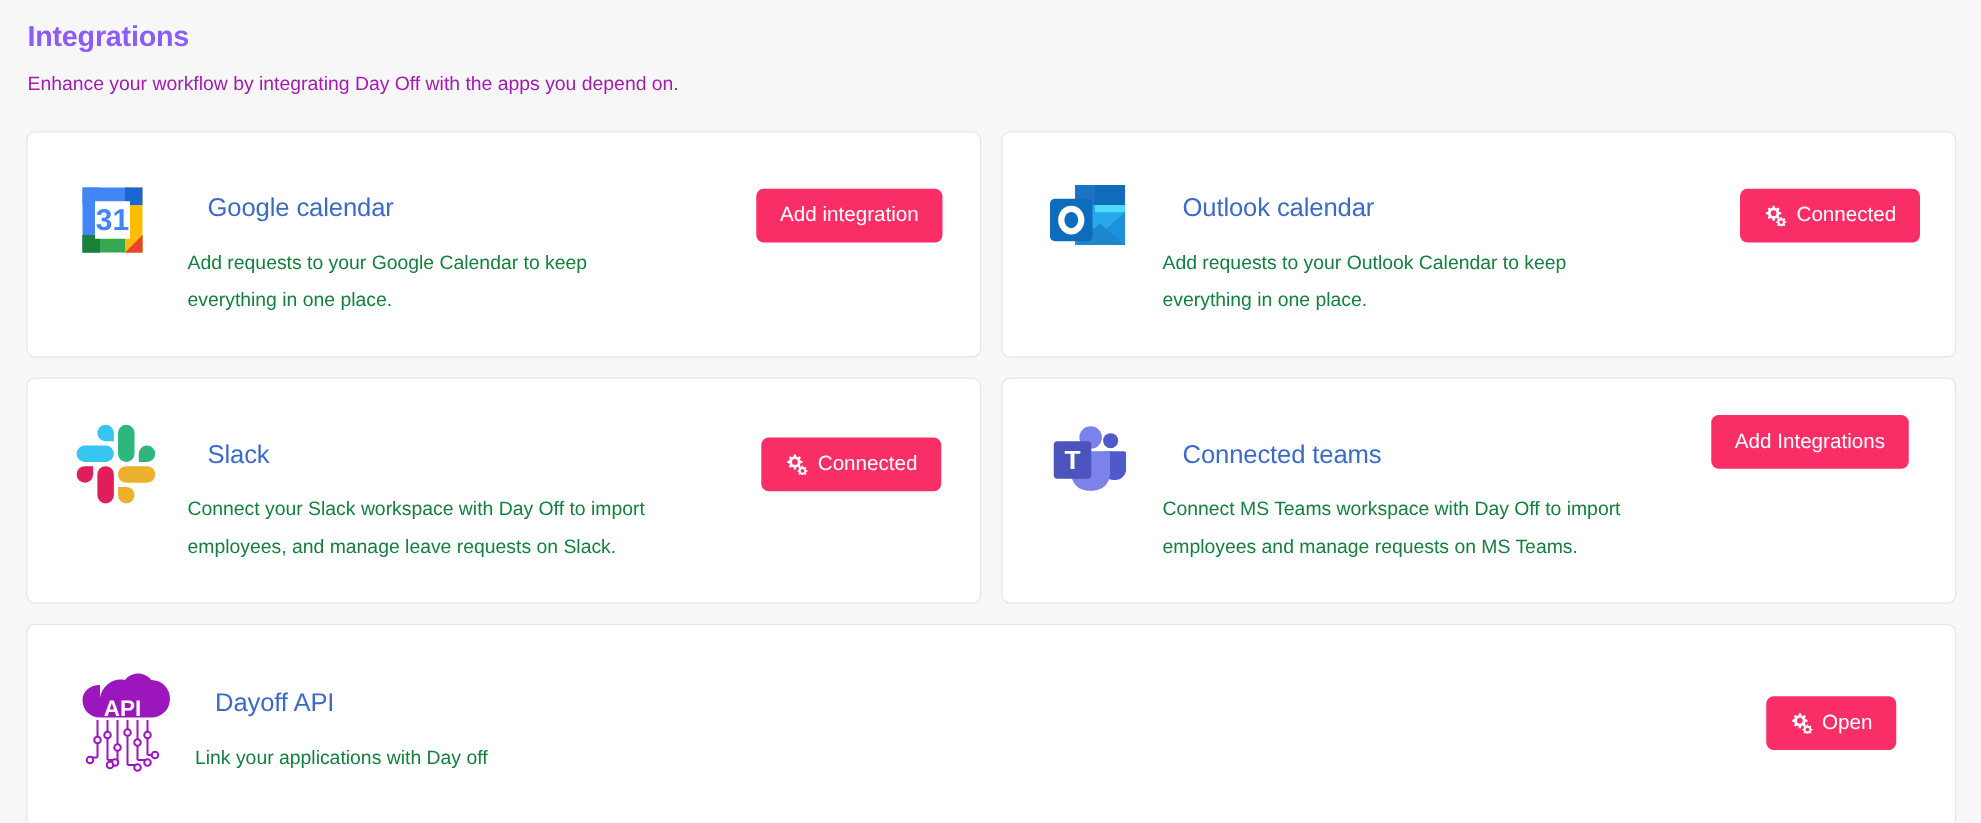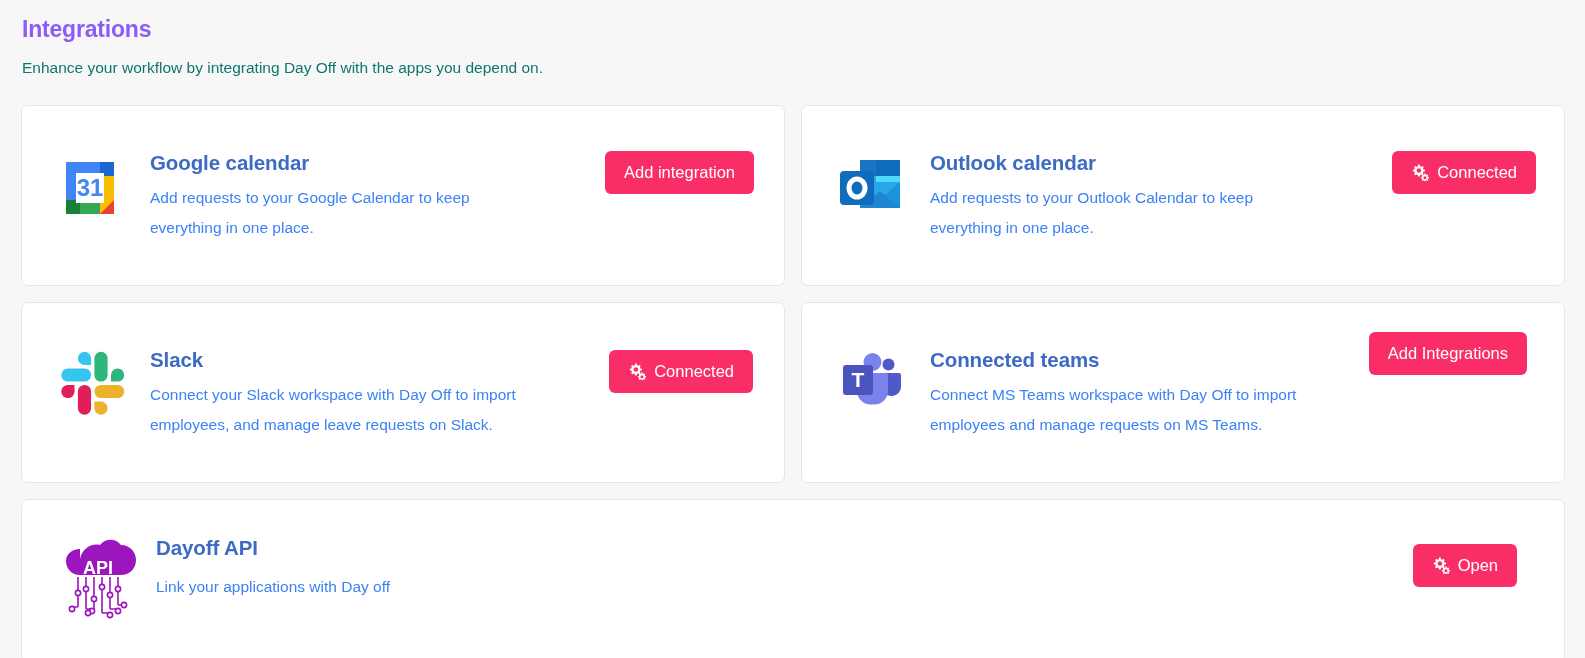--- a/index.html
+++ b/index.html
@@ -22,21 +22,21 @@
   .page-title {
     font-size: 23px;
     font-weight: bold;
     color: #8b5cf6;
     margin: 0 0 0 0;
     line-height: 30px;
     letter-spacing: -0.2px;
   }
   .page-subtitle {
     font-size: 15.5px;
-    color: #0f766e;
+    color: #a21caf;
     margin: 14px 0 0 0;
     line-height: 20px;
   }
 
   
   .grid {
     margin: 27px 20px 0 21px;
     display: flex;
     flex-wrap: wrap;
     gap: 16px 16px;
@@ -69,29 +69,29 @@
     justify-content: center;
     padding-top: 4px;
   }
   .card.full .icon-slot { width: 96px; min-width: 96px; }
 
   .text-slot { flex: 1 1 auto; padding-left: 20px; padding-top: 2px; }
   .card.full .text-slot { padding-left: 10px; }
 
   .app-title {
     font-size: 20.5px;
-    font-weight: bold;
+    font-weight: normal;
     color: #3d6ac4;
     line-height: 26px;
-    margin: 0;
+    margin: 16px;
     letter-spacing: -0.1px;
   }
   .app-desc {
     font-size: 15.5px;
-    color: #3b82f6;
+    color: #15803d;
     line-height: 30px;
     margin: 7px 0 0 0;
     max-width: 395px;
   }
   .card.full .app-desc { max-width: 900px; margin-top: 11px; }
 
   .btn-slot {
     display: flex;
     align-items: flex-start;
     padding-top: 6px;
@@ -111,21 +111,21 @@
     gap: 7px;
     cursor: pointer;
     white-space: nowrap;
     line-height: 1;
   }
   .btn .cogs { display: inline-flex; align-items: center; }
   .btn svg { display: block; }
 
   
   .card .btn-slot { position: absolute; top: 39px; right: 30px; }
-  .card.full .btn-slot { position: absolute; top: 38px; right: 47px; }
+  .card.full .btn-slot { position: absolute; top: 51px; right: 47px; }
   .card:nth-child(2) .btn-slot { right: 28px; }
   .card:nth-child(3) .btn-slot { top: 41px; right: 31px; }
   .card:nth-child(4) .btn-slot { top: 23px; right: 37px; }
 
   
   .ico { position: relative; }
 </style>
 </head>
 <body>
 

